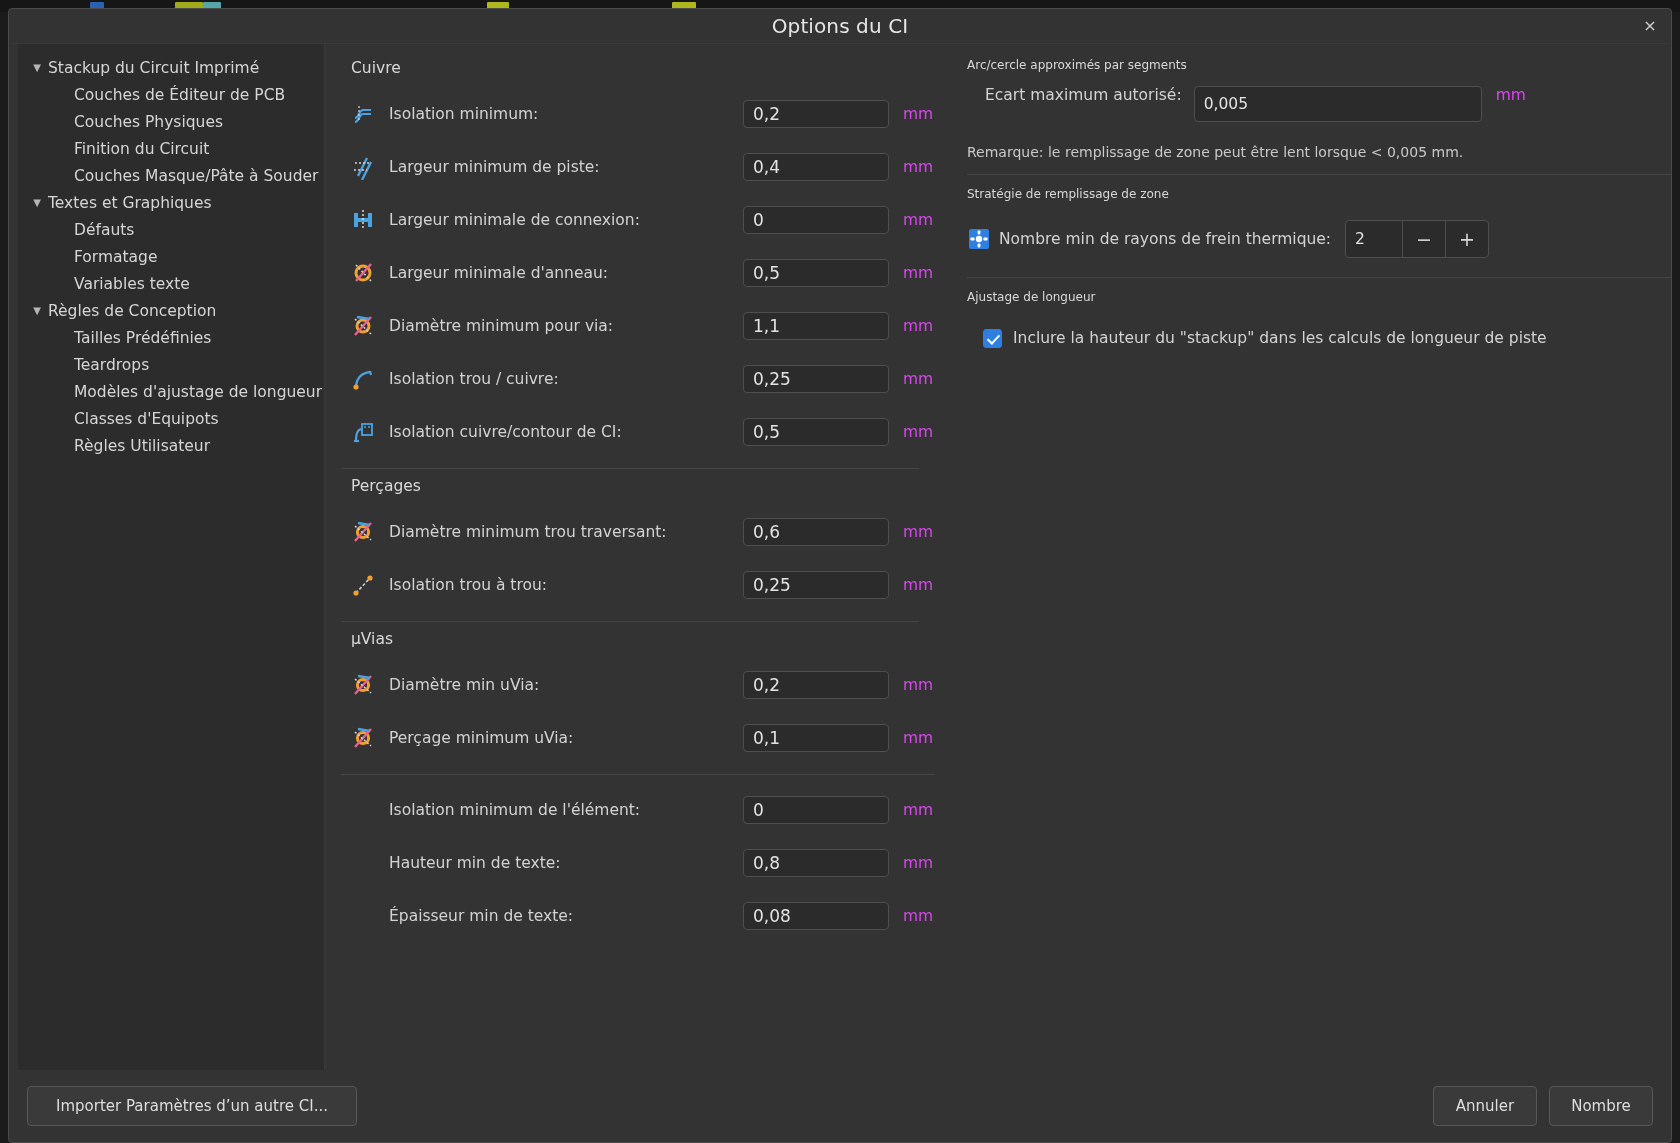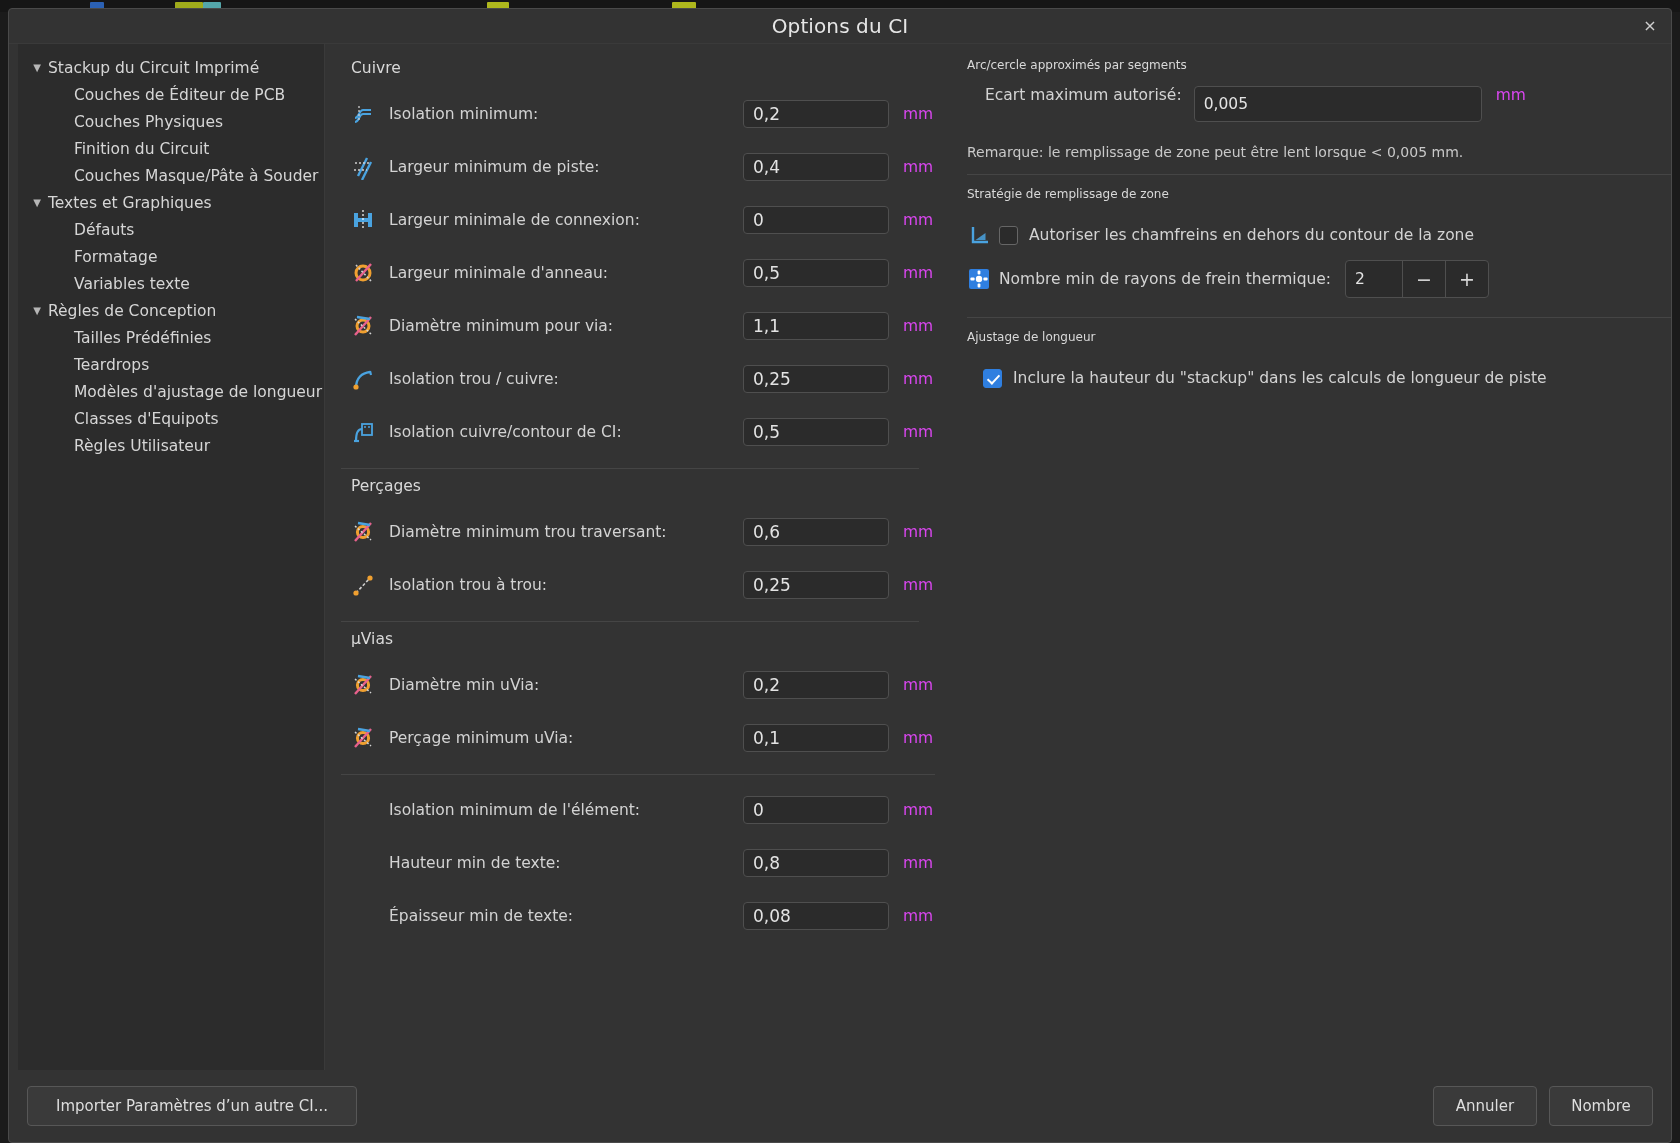--- a/index.html
+++ b/index.html
@@ -607,30 +607,20 @@
           <input class="wide-input" type="text" value="0,005" style="">
           <span class="unit">mm</span>
         </div>
 
         <div class="note">Remarque: le remplissage de zone peut être lent lorsque &lt; 0,005 mm.</div>
 
         <div class="sep right"></div>
 
         <div class="right-group-title">Stratégie de remplissage de zone</div>
 
-        <div class="check-row">
-          <span class="mini-icon">
-            <svg width="22" height="22" viewBox="0 0 22 22">
-              <path d="M4 3 L4 18 L19 18" stroke="#4aa3e0" stroke-width="2.4" fill="none"></path>
-              <path d="M6.5 16 L16.5 16 L16.5 9 Z" fill="#4aa3e0" opacity=".85"></path>
-            </svg>
-          </span>
-          <span class="cbox unchecked"></span>
-          <span class="check-label">Autoriser les chamfreins en dehors du contour de la zone</span>
-        </div>
 
         <div class="check-row" style="height:48px;">
           <span class="mini-icon">
             <svg width="20" height="20" viewBox="0 0 20 20">
               <rect x="0" y="0" width="20" height="20" rx="2" fill="#2f7fe0"></rect>
               <g fill="#ffffff">
                 <circle cx="10" cy="10" r="3.2"></circle>
                 <rect x="8.6" y="1.4" width="2.8" height="4.2" rx="1"></rect>
                 <rect x="8.6" y="14.4" width="2.8" height="4.2" rx="1"></rect>
                 <rect x="1.4" y="8.6" width="4.2" height="2.8" rx="1"></rect>

